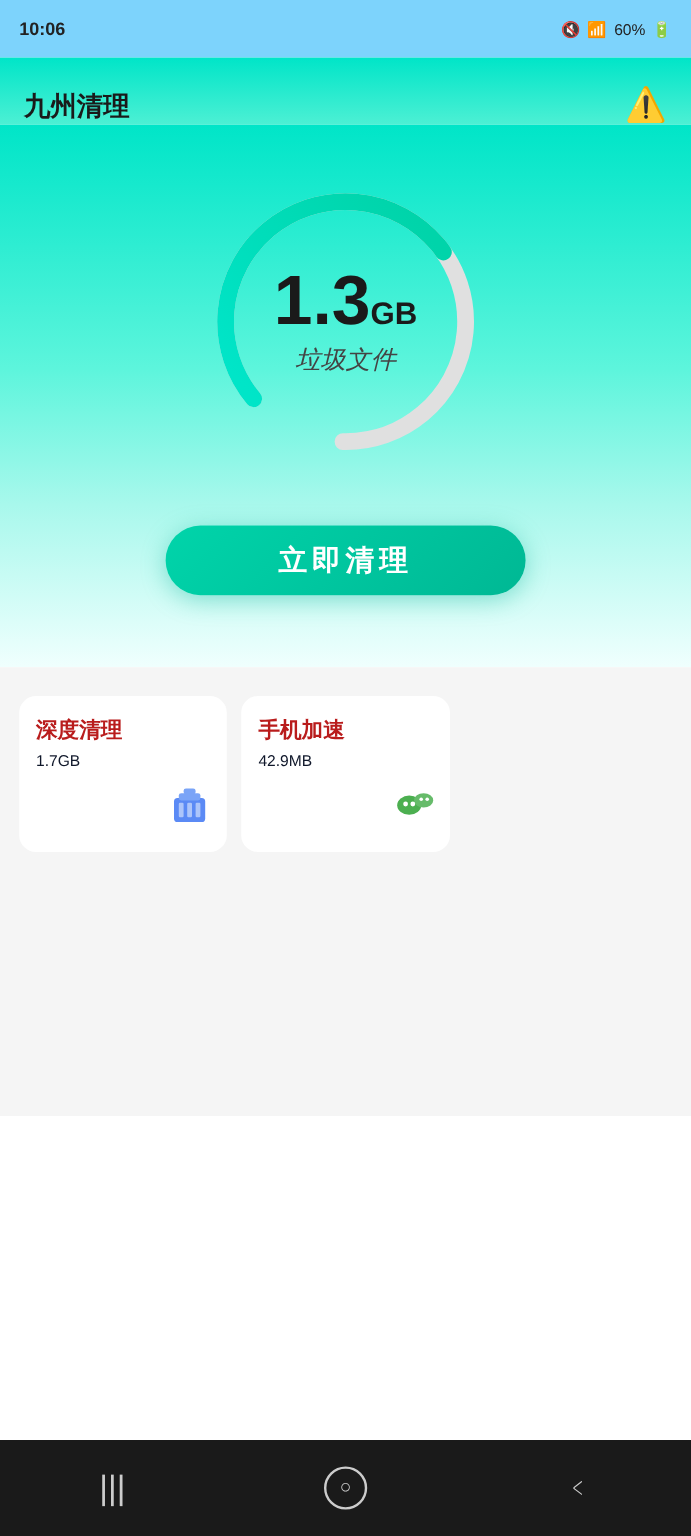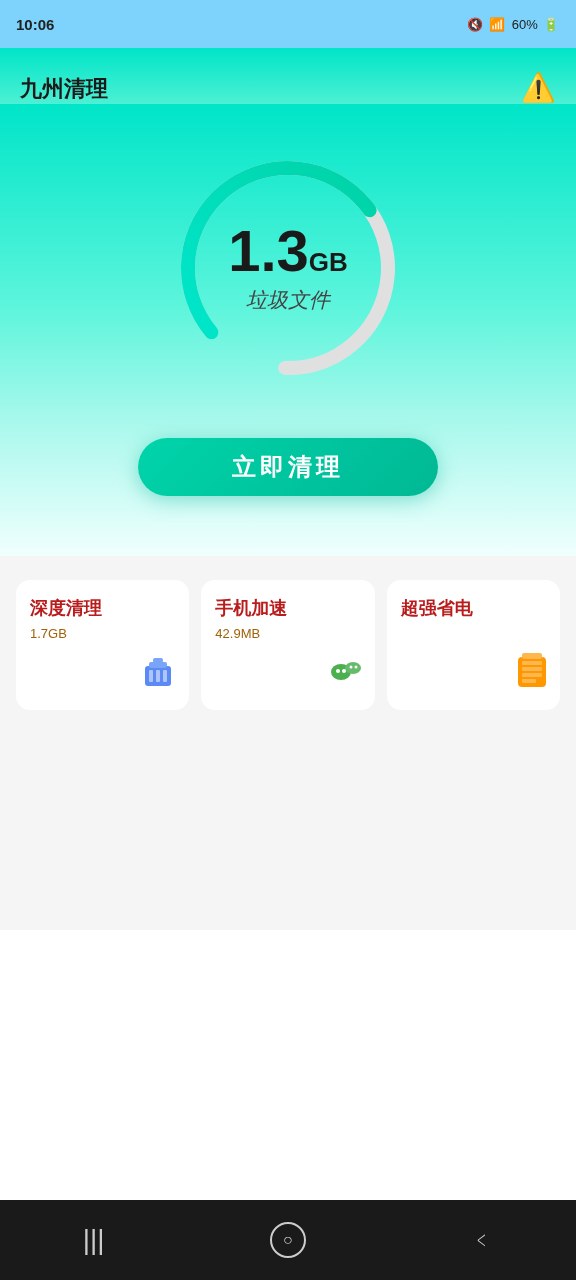--- a/index.html
+++ b/index.html
@@ -145,21 +145,21 @@
       position: relative;
       cursor: pointer;
     }
     .card-title {
       font-size: 18px;
       font-weight: 600;
       color: #b91c1c;
     }
     .card-subtitle {
       font-size: 13px;
-      color: #a16207;
+      color: #0f172a;
     }
     .card-icon {
       position: absolute;
       bottom: 12px;
       right: 12px;
       font-size: 36px;
     }
     .card-badge {
       position: absolute;
       top: 12px;
@@ -292,34 +292,20 @@
           <circle cx="11" cy="17" r="2" fill="#fff"></circle>
           <circle cx="17" cy="17" r="2" fill="#fff"></circle>
           <circle cx="24" cy="13" r="1.5" fill="#fff"></circle>
           <circle cx="29" cy="13" r="1.5" fill="#fff"></circle>
         </svg>
       </span>
     </div>
 
 
 
-    <div class="grid-card">
-      <span class="card-title">超强省电</span>
-      <span class="card-subtitle"></span>
-      <span class="card-icon" style="bottom:10px; right:10px;">
-        <svg width="36" height="40" viewBox="0 0 36 40" fill="none">
-          <rect x="4" y="6" width="28" height="30" rx="4" fill="#ff9800"></rect>
-          <rect x="8" y="2" width="20" height="6" rx="2" fill="#ffb74d"></rect>
-          <rect x="8" y="10" width="20" height="4" rx="1" fill="#fff" opacity="0.3"></rect>
-          <rect x="8" y="16" width="20" height="4" rx="1" fill="#fff" opacity="0.3"></rect>
-          <rect x="8" y="22" width="20" height="4" rx="1" fill="#fff" opacity="0.3"></rect>
-          <rect x="8" y="28" width="14" height="4" rx="1" fill="#fff" opacity="0.3"></rect>
-        </svg>
-      </span>
-    </div>
 
 
   </div>
 </div>
 
 <div class="spacer"></div>
 
 <div class="nav-bar" style="left: 0px; width: 576px;">
   <span class="nav-icon">|||</span>
   <span class="nav-icon" style="font-size:32px; border:2px solid #ccc; border-radius:50%; width:36px; height:36px; display:flex; align-items:center; justify-content:center; font-size:16px;">○</span>

